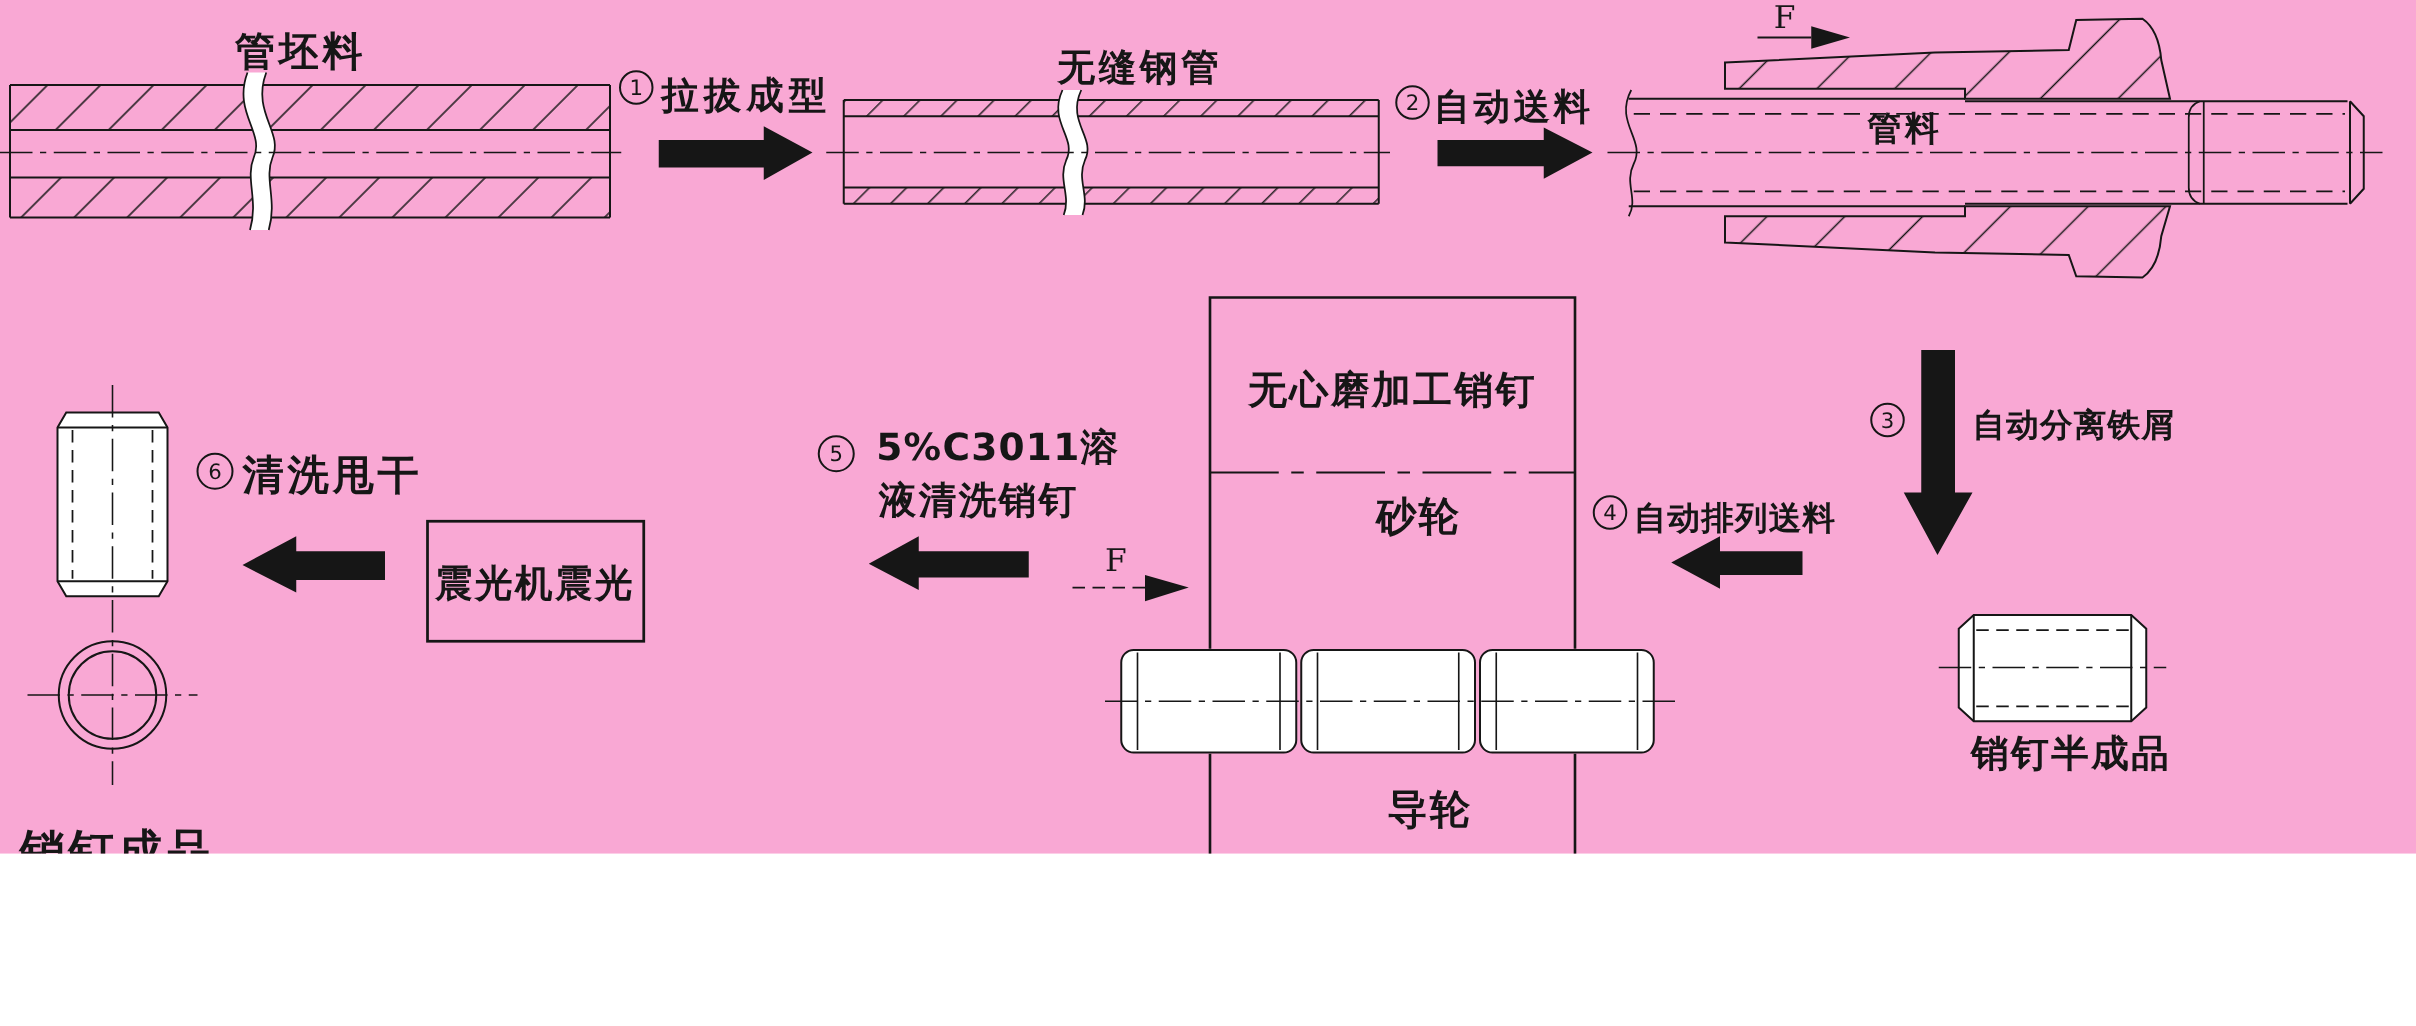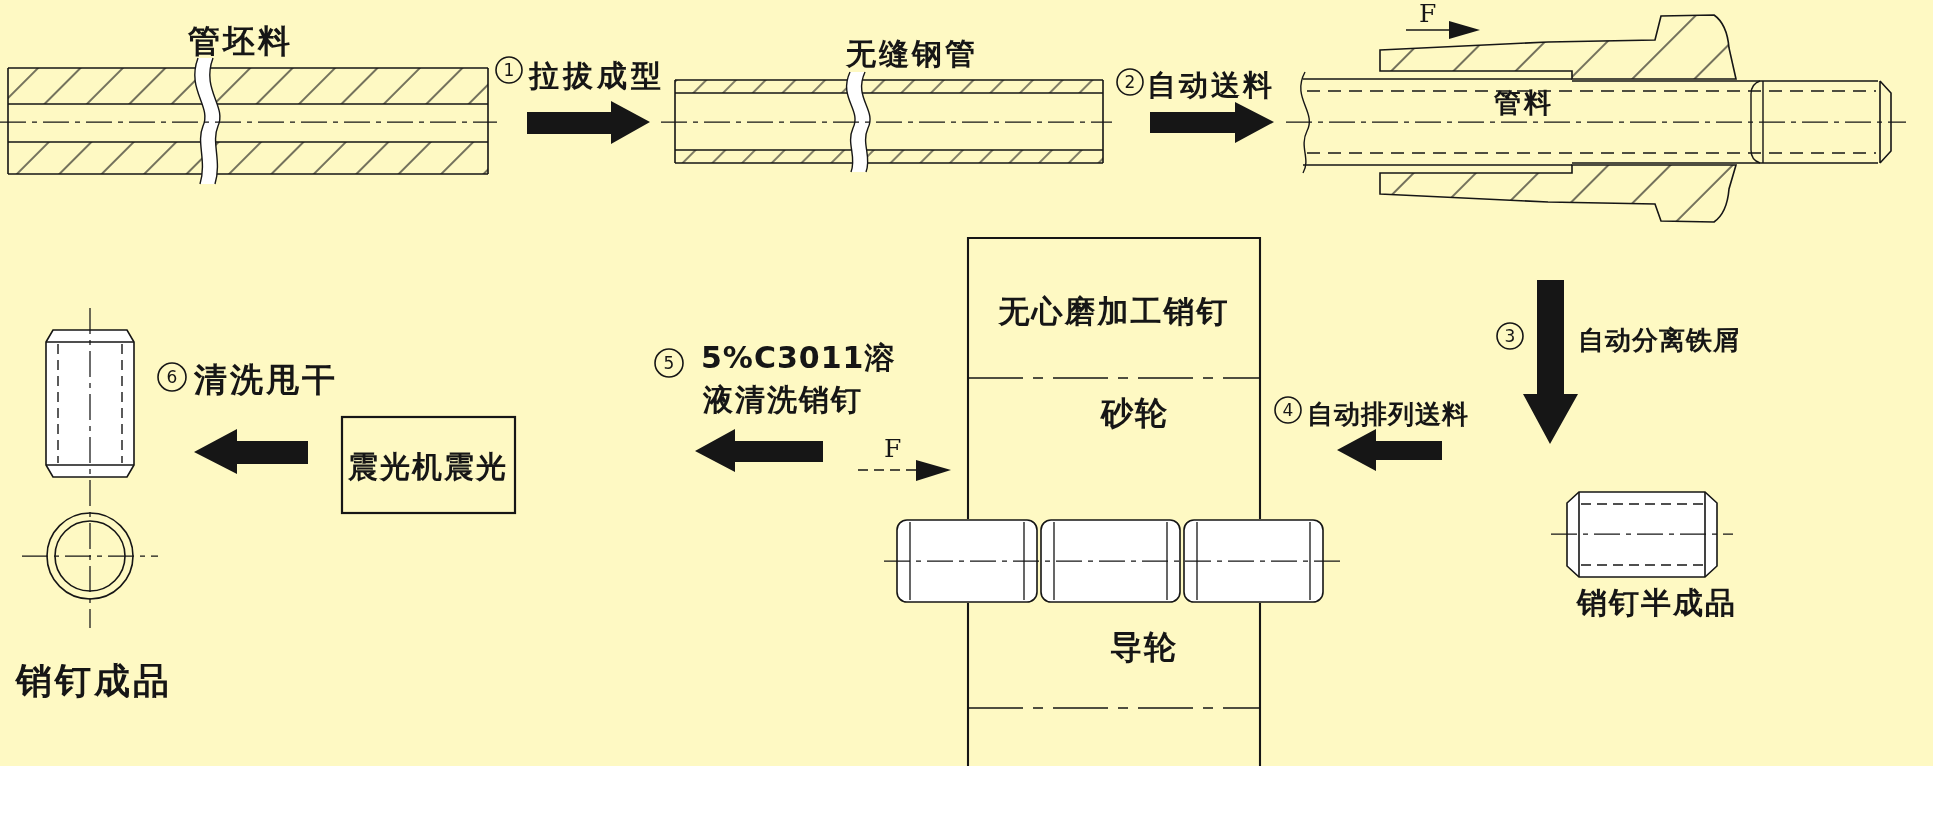--- a/index.html
+++ b/index.html
@@ -1,16 +1,16 @@
 <!DOCTYPE html>
 <html><head>
 <meta charset="utf-8">
 <style>
   html,body{margin:0;padding:0;background:#ffffff;}
-  #stage{position:relative;width:1933px;height:766px;background:#fef9c3;overflow:hidden;}
+  #stage{position:relative;width:1933px;height:683px;background:#f9a8d4;overflow:hidden;}
   svg{display:block;}
   .ln{stroke:#161616;fill:none;stroke-width:1.6;}
   .ln2{stroke:#161616;fill:none;stroke-width:2.1;}
   .dash{stroke:#161616;fill:none;stroke-width:1.4;stroke-dasharray:13 8;}
   .dash-sm{stroke:#161616;fill:none;stroke-width:1.4;stroke-dasharray:10 6;}
   .cl{stroke:#161616;fill:none;stroke-width:1.25;stroke-dasharray:26 6 5 6;}
   .divider{stroke:#161616;fill:none;stroke-width:1.7;stroke-dasharray:55 10 10 10;}
   .fillink{fill:#161616;stroke:none;}
   .white{fill:#ffffff;stroke:none;}
   .cjk{font-family:"DejaVu Sans",sans-serif;font-weight:bold;fill:#161616;}

